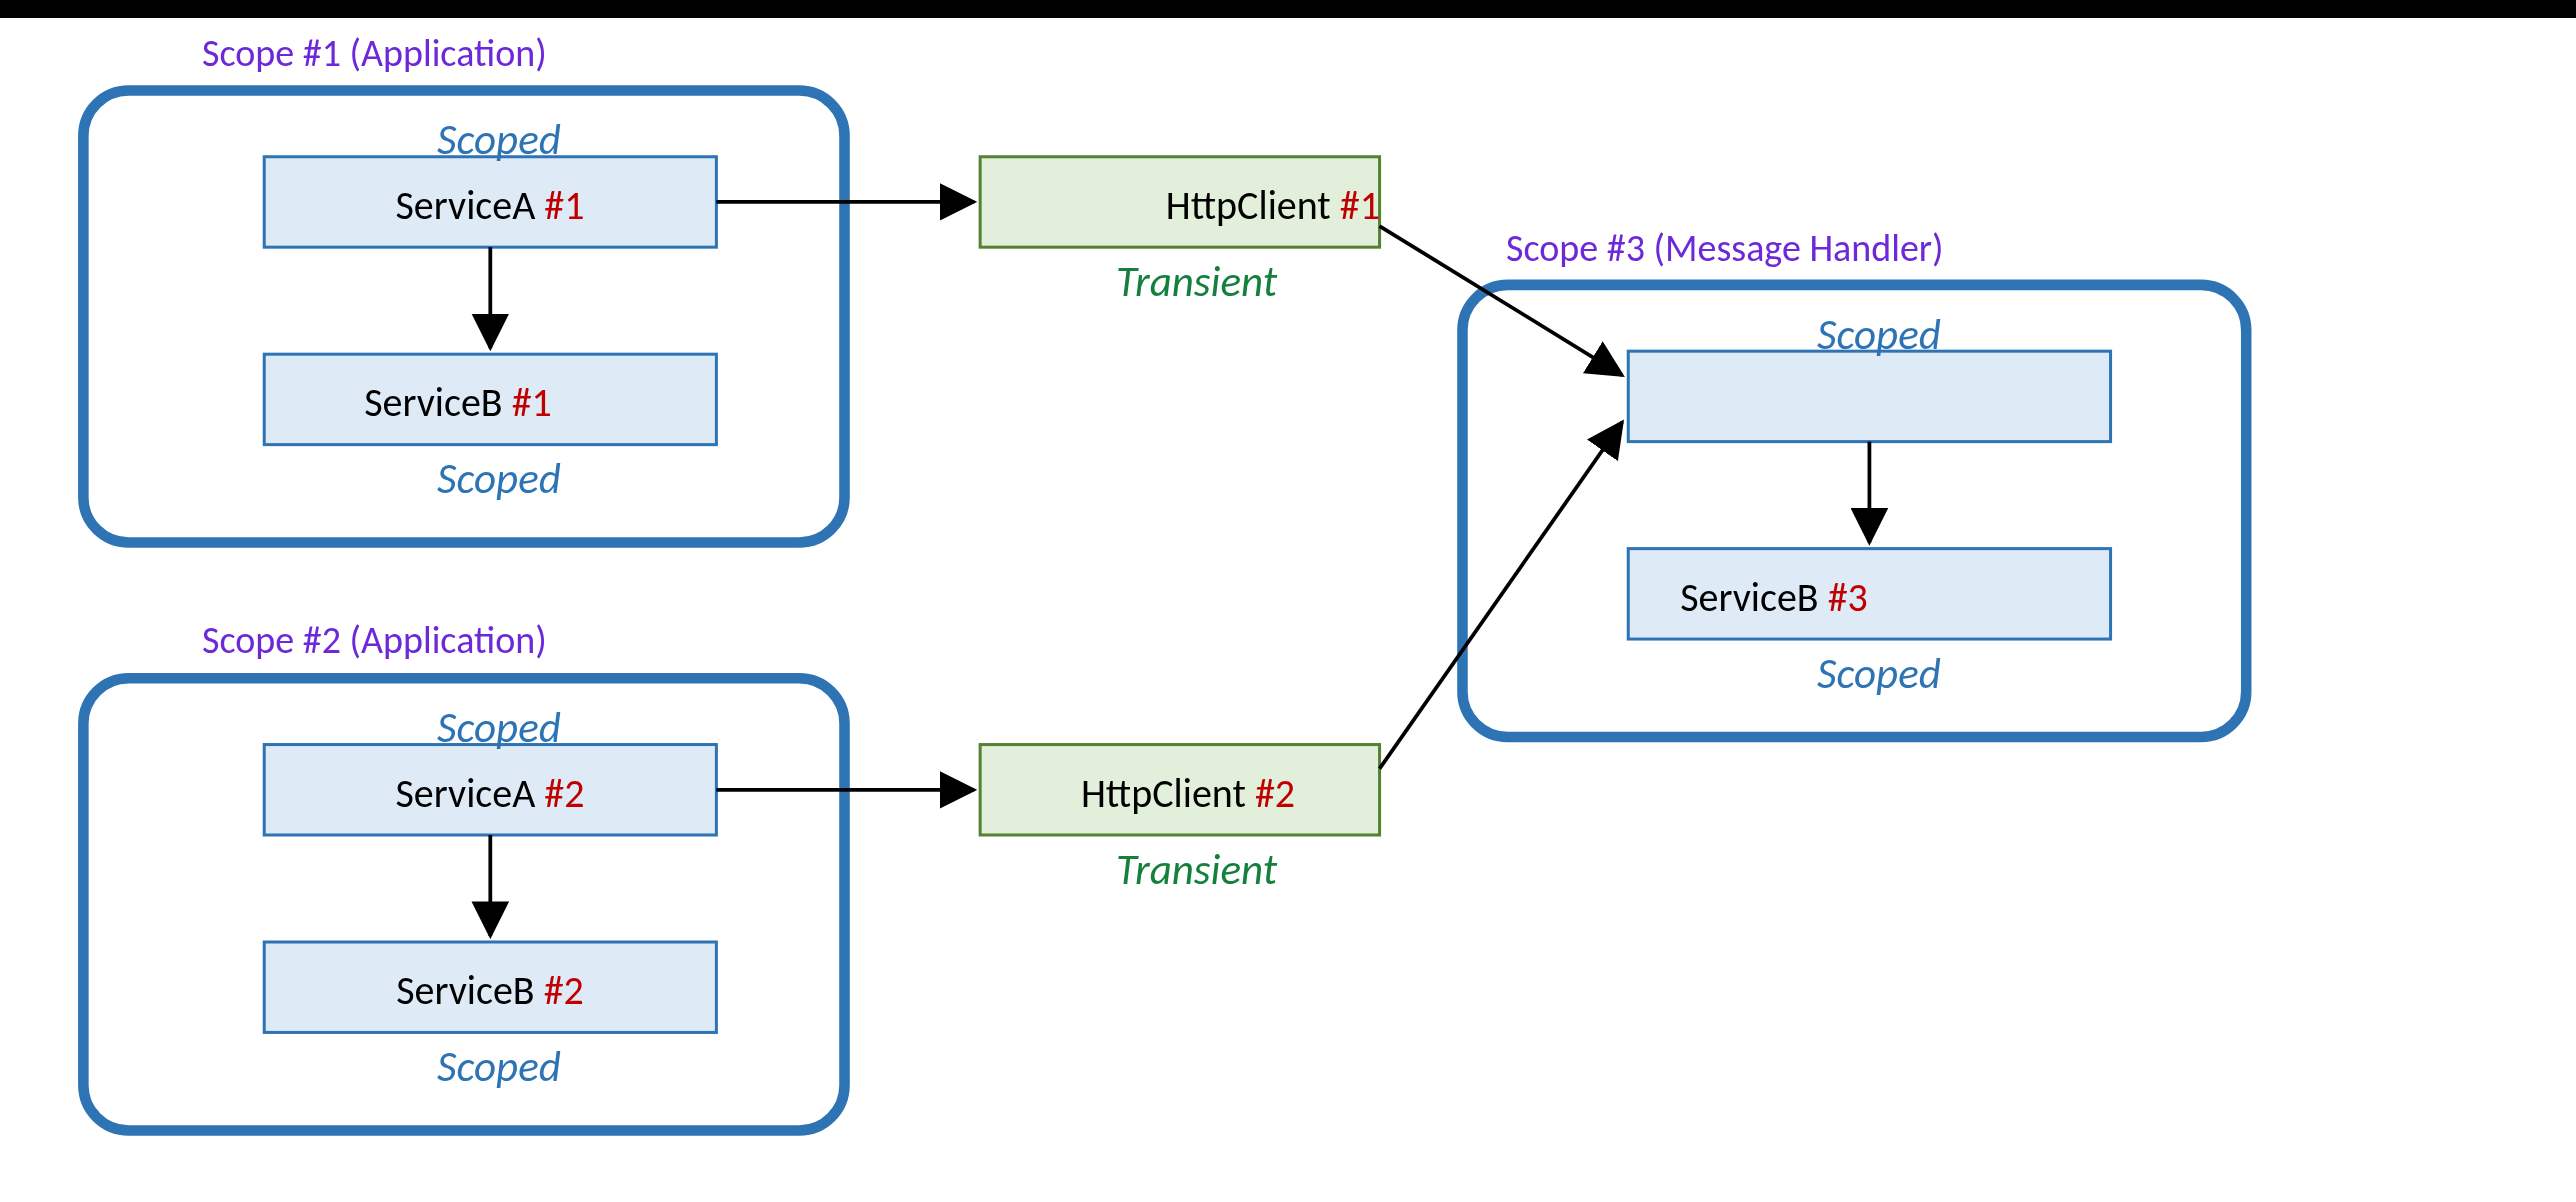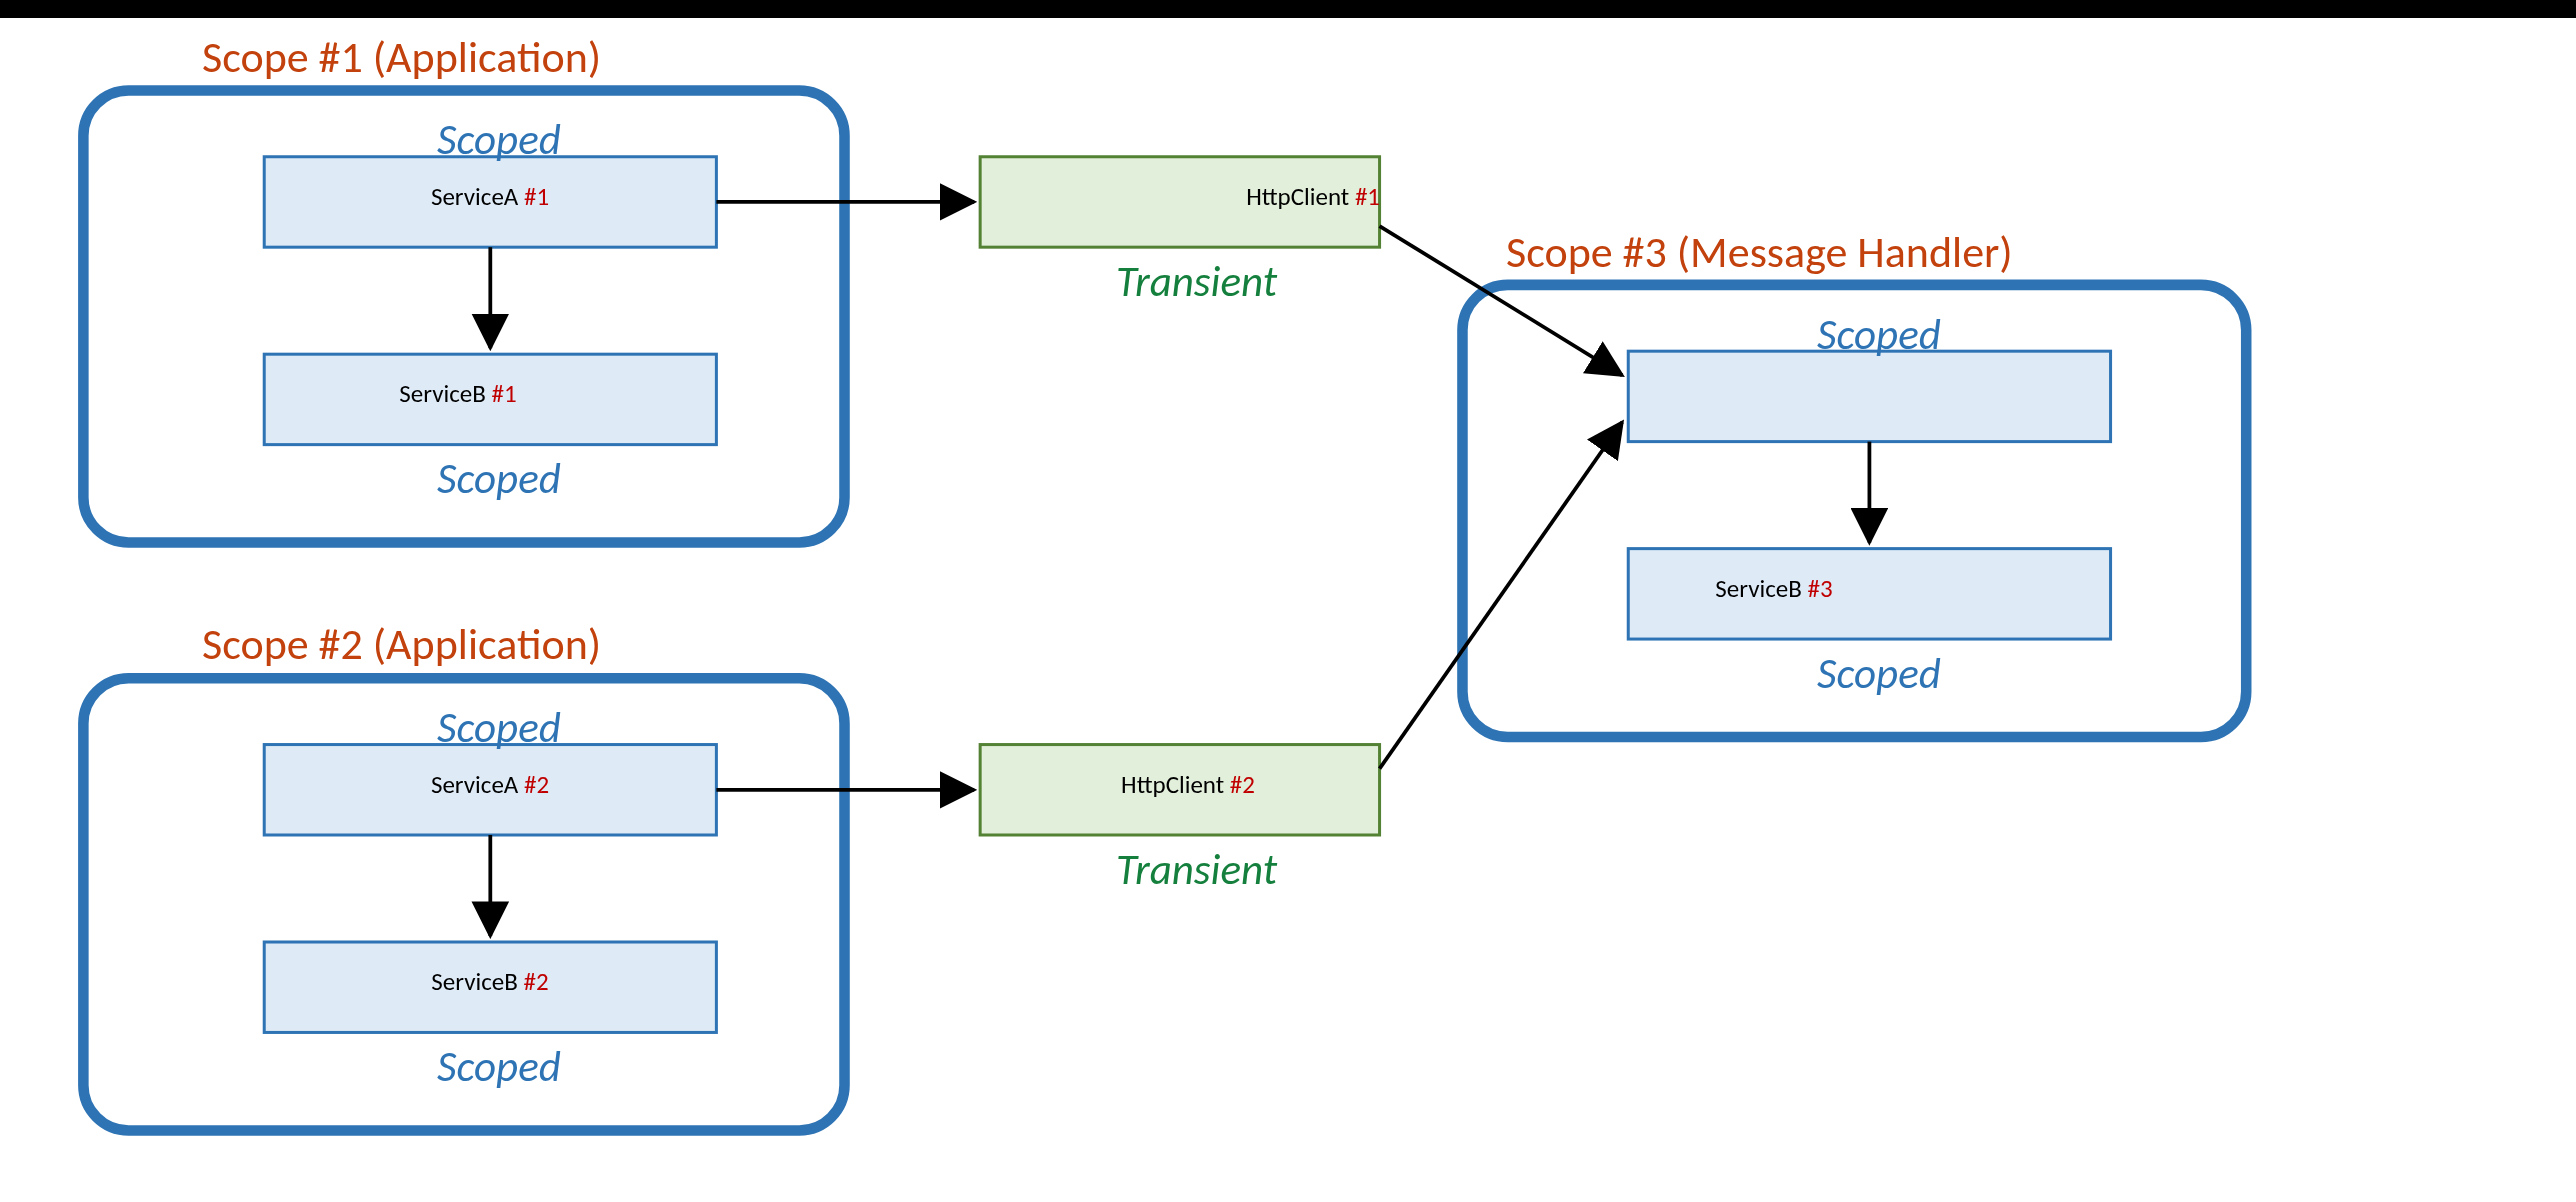--- a/index.html
+++ b/index.html
@@ -25,37 +25,37 @@
   svg.overlay {
     position: absolute;
     left: 0;
     top: 0;
     width: 2576px;
     height: 1202px;
     pointer-events: none;
   }
   .scope-title {
     position: absolute;
-    color: #c2410c;
-    font-size: 44px;
+    color: #6d28d9;
+    font-size: 38px;
     font-weight: 400;
     white-space: nowrap;
   }
   .lifetime {
     position: absolute;
     font-style: italic;
     font-size: 43px;
     font-weight: 400;
     white-space: nowrap;
   }
   .lt-blue { color: #2e74b5; }
   .lt-green { color: #15803d; }
   .box-label {
     position: absolute;
-    font-size: 25px;
+    font-size: 40px;
     color: #000;
     white-space: nowrap;
     text-align: center;
   }
   .num {
     color: #c00000;
   }
 </style>
 </head>
 <body>

